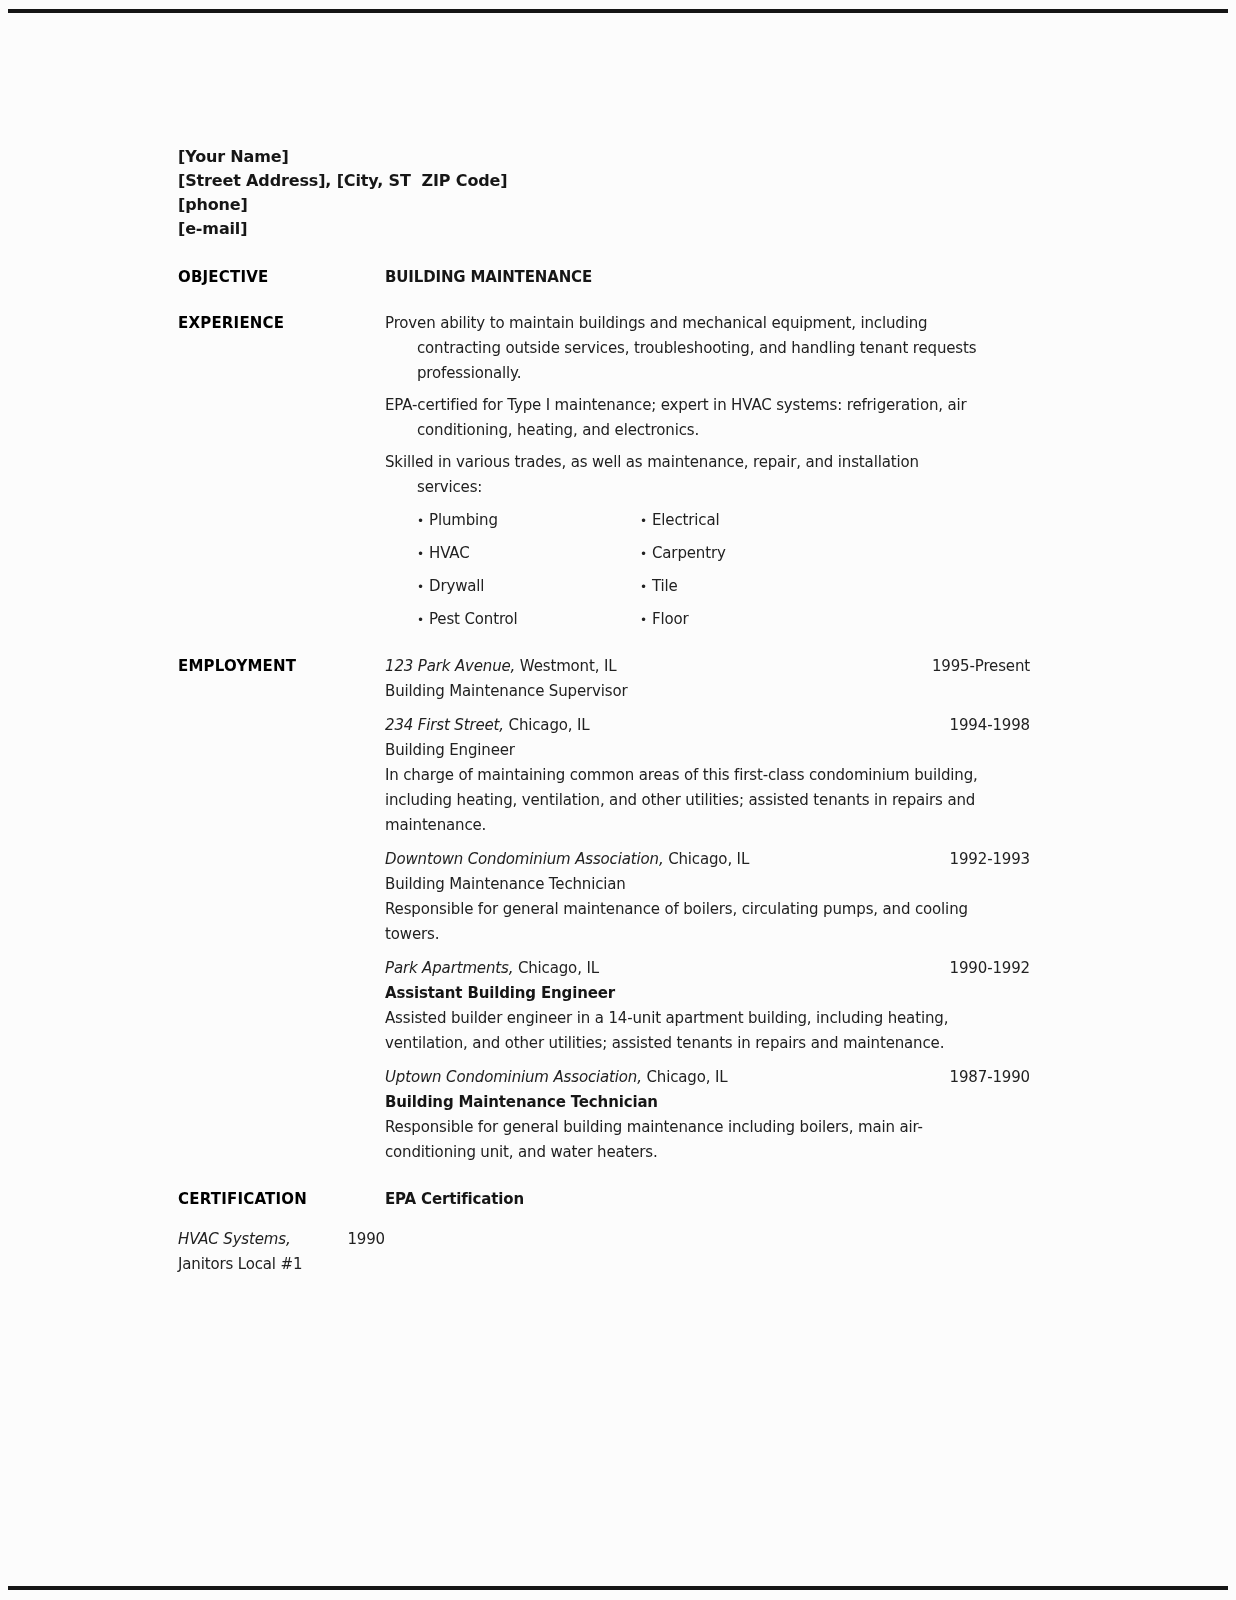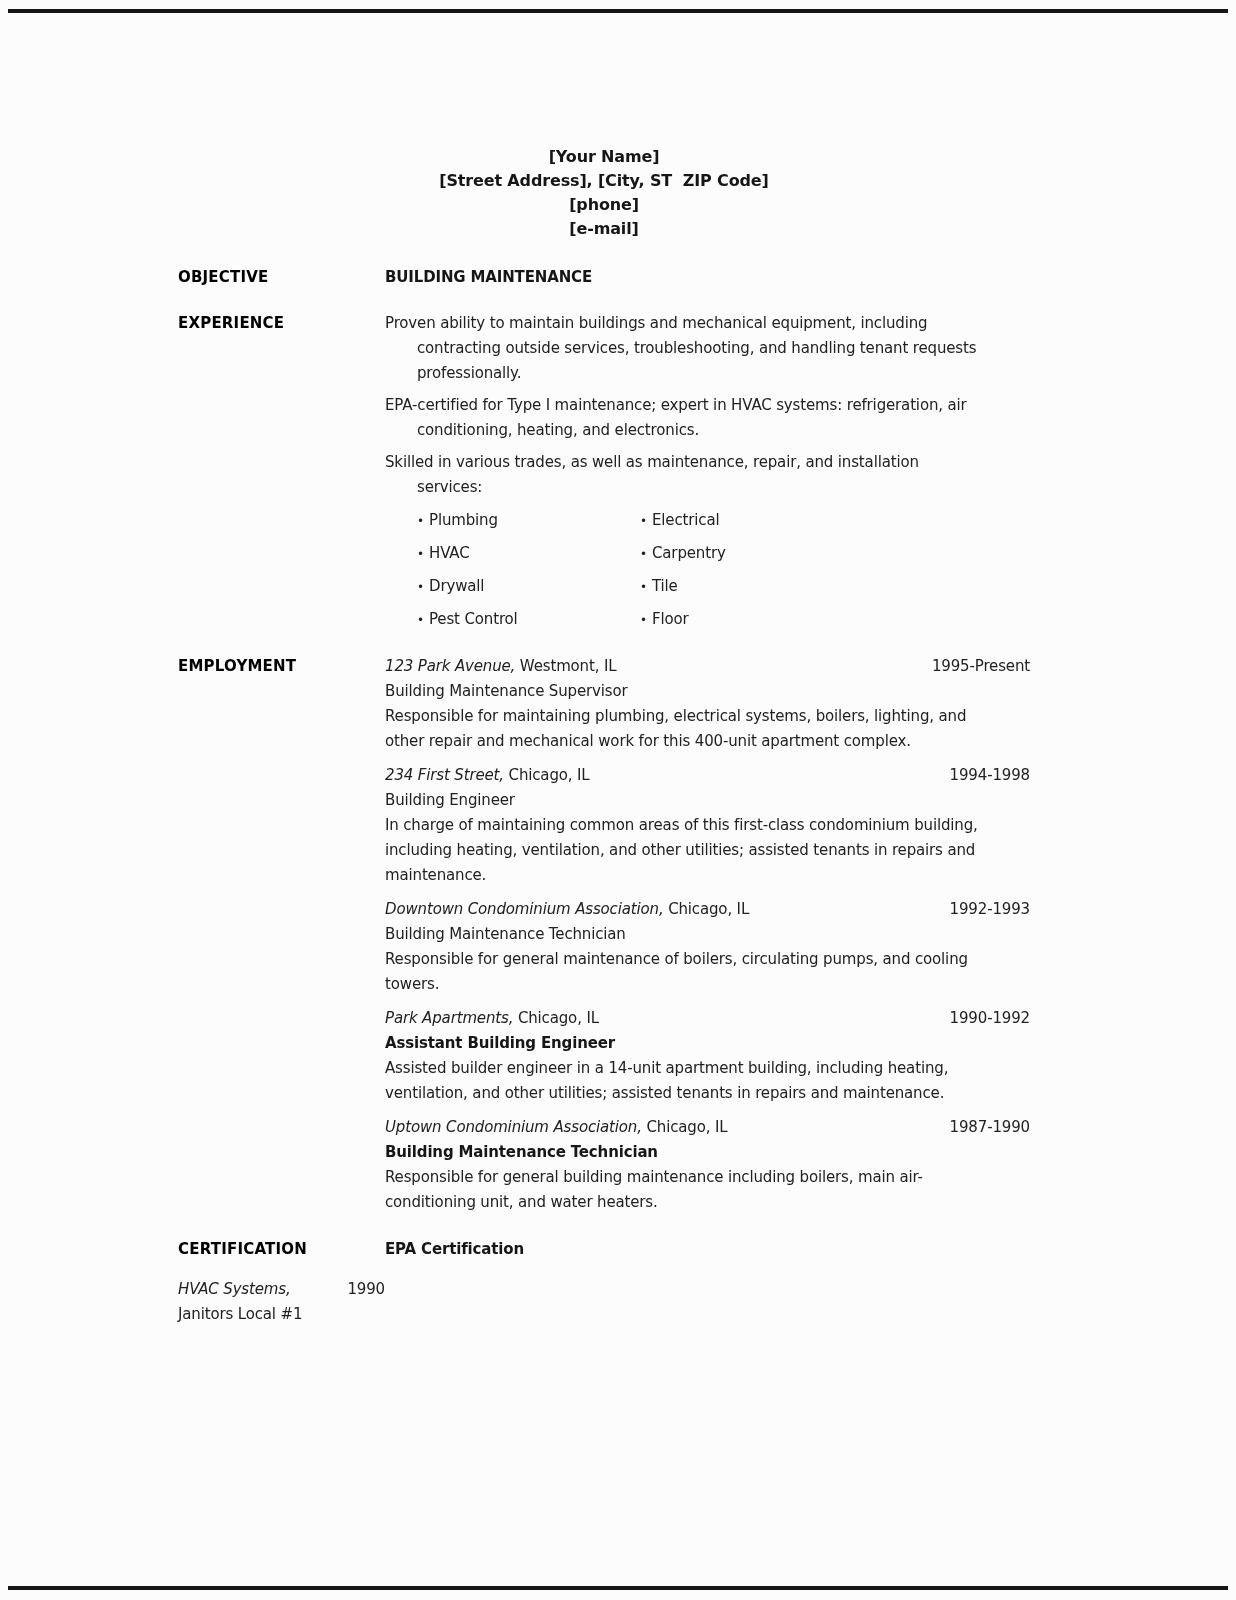--- a/index.html
+++ b/index.html
@@ -13,21 +13,21 @@
     color:#212121;
     line-height:25px;
     overflow:hidden;
     box-sizing:border-box;
   }
   .rule{position:absolute;left:8px;right:8px;height:4px;background:#161616;}
   .rule.top{top:9px;}
   .rule.bottom{bottom:10px;}
   .content{position:absolute;top:145px;left:178px;width:852px;}
   .name-block{font-weight:bold;font-size:16px;line-height:24px;color:#161616;}
-  .name-block div{white-space:pre;text-align:center;}
+  .name-block div{white-space:pre;}
   .section{display:grid;grid-template-columns:207px 645px;}
   .sec-label{font-weight:bold;color:#000000;letter-spacing:0.2px;white-space:pre;}
   .bold{font-weight:bold;color:#161616;}
   .ital{font-style:italic;}
   .ml{white-space:pre-wrap;}
   .hang{padding-left:32px;text-indent:-32px;}
   .para{margin:0 0 7px 0;}
   .row{display:flex;justify-content:space-between;}
   .dates{white-space:nowrap;}
   .mt-objective{margin-top:24px;}
@@ -121,22 +121,20 @@
     <div class="section mt-employment">
       <div class="sec-label">EMPLOYMENT</div>
       <div>
 
         <div class="job">
           <div class="row">
             <span><span class="ital">123 Park Avenue,</span><span> Westmont, IL</span></span>
             <span class="dates">1995-Present</span>
           </div>
           <div>Building Maintenance Supervisor</div>
-          <div class="ml">Responsible for maintaining plumbing, electrical systems, boilers, lighting, and
-other repair and mechanical work for this 400-unit apartment complex.</div>
         </div>
 
         <div class="job">
           <div class="row">
             <span><span class="ital">234 First Street,</span><span> Chicago, IL</span></span>
             <span class="dates">1994-1998</span>
           </div>
           <div>Building Engineer</div>
           <div class="ml">In charge of maintaining common areas of this first-class condominium building,
 including heating, ventilation, and other utilities; assisted tenants in repairs and

